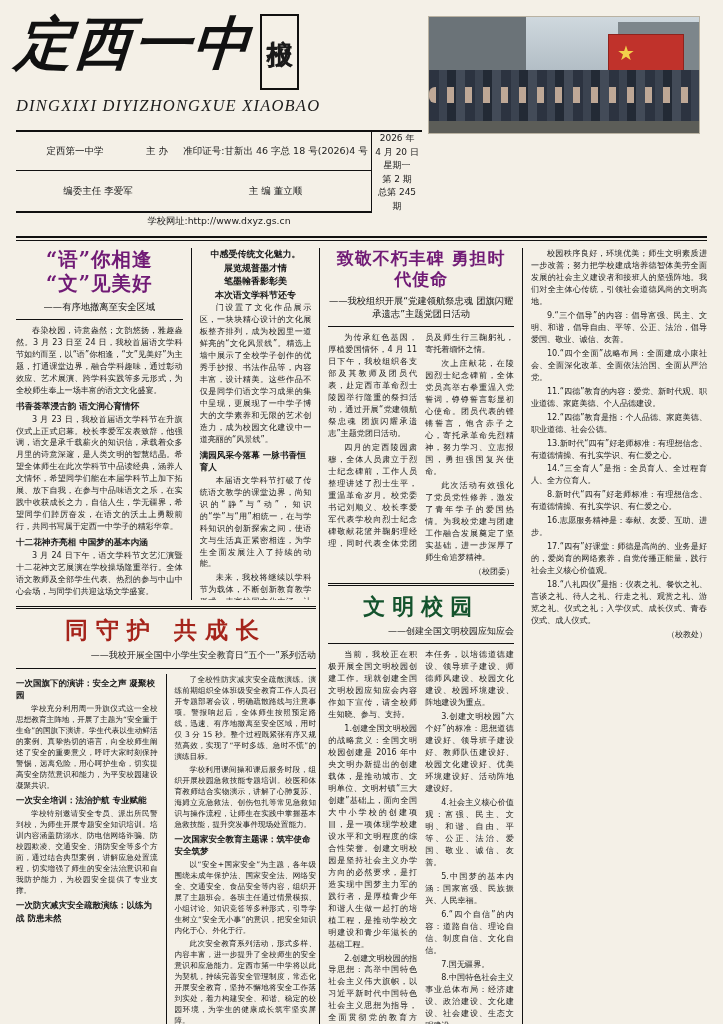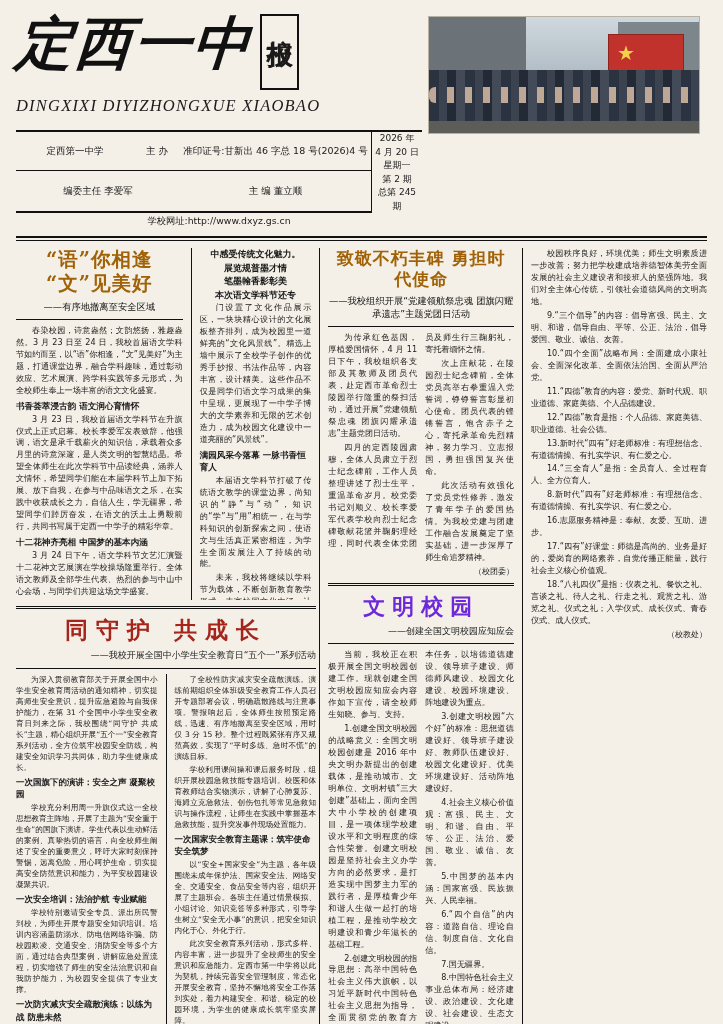--- a/index.html
+++ b/index.html
@@ -97,21 +97,21 @@
     gap:8px;
     height:842px;
   }
   .col { }
   .c-a { width:176px; }
   .c-b { width:118px; }
   .c-c { width:196px; }
   .c-d { width:186px; }
 
   .hl {
-    color:#a16207;
+    color:#701a75;
     font-family:"DejaVu Serif", serif;
     font-weight:700;
     text-align:center;
     line-height:1.25;
   }
   .hl-main { font-size:19.5px; letter-spacing:1px; }
   .hl-sub {
     font-size:9.3px; color:#111; text-align:center;
     margin-top:3px; line-height:1.5; font-family:"DejaVu Sans",sans-serif;
   }
@@ -139,21 +139,21 @@
   .divider-d { border-top:3px double #111; margin:6px 0; }
   .small-head {
     font-size:9px; font-weight:700; text-align:center; line-height:1.5;
   }
   .sec-title-big {
     font-family:"DejaVu Serif", serif;
     font-size:22px;
     font-weight:700;
     letter-spacing:7px;
     text-align:center;
-    color:#6d28d9;
+    color:#14532d;
   }
   .sec-sub {
     font-size:9px; text-align:right; margin-top:3px; line-height:1.5;
   }
   .left-heads { font-size:8.5px; font-weight:700; line-height:1.5; margin:3px 0 1px; }
   .tiny { font-size:7.6px; line-height:1.45; text-align:justify; text-indent:15px; margin:0 0 2px; }
   .bottom-title {
     font-family:"DejaVu Serif", serif;
     font-size:23px; font-weight:700; letter-spacing:8px;
     text-align:center; color:#a5241b;
@@ -293,21 +293,20 @@
     </div>
   </div>
 
   <div style="position:absolute; left:16px; top:600px; width:300px; background:#f4f0e7;">
     <div class="divider-d"></div>
     <div class="bottom-title">同守护  共成长</div>
     <div class="sec-sub">——我校开展全国中小学生安全教育日“五个一”系列活动</div>
     <div class="divider"></div>
     <div style="display:flex; gap:8px;">
       <div style="width:146px">
-        <p class="tiny">为深入贯彻教育部关于开展全国中小学生安全教育周活动的通知精神，切实提高师生安全意识，提升应急避险与自我保护能力，在第 31 个全国中小学生安全教育日到来之际，我校围绕“同守护 共成长”主题，精心组织开展“五个一”安全教育系列活动，全方位筑牢校园安全防线，构建安全知识学习共同体，助力学生健康成长。</p>
         <div class="left-heads">一次国旗下的演讲：安全之声 凝聚校园</div>
         <p class="tiny">学校充分利用周一升旗仪式这一全校思想教育主阵地，开展了主题为“安全重于生命”的国旗下演讲。学生代表以生动鲜活的案例、真挚热切的语言，向全校师生阐述了安全的重要意义，呼吁大家时刻保持警惕，远离危险，用心呵护生命，切实提高安全防范意识和能力，为平安校园建设凝聚共识。</p>
         <div class="left-heads">一次安全培训：法治护航 专业赋能</div>
         <p class="tiny">学校特别邀请安全专员、派出所民警到校，为师生开展专题安全知识培训。培训内容涵盖防溺水、防电信网络诈骗、防校园欺凌、交通安全、消防安全等多个方面，通过结合典型案例，讲解应急处置流程，切实增强了师生的安全法治意识和自我防护能力，为校园安全提供了专业支撑。</p>
         <div class="left-heads">一次防灾减灾安全疏散演练：以练为战 防患未然</div>
 
       </div>
       <div class="vline"></div>
       <div style="width:146px">
         <p class="tiny">了全校性防灾减灾安全疏散演练。演练前期组织全体班级安全教育工作人员召开专题部署会议，明确疏散路线与注意事项。警报响起后，全体师生按照预定路线，迅速、有序地撤离至安全区域，用时仅 3 分 15 秒。整个过程既紧张有序又规范高效，实现了“平时多练、急时不慌”的演练目标。</p>

